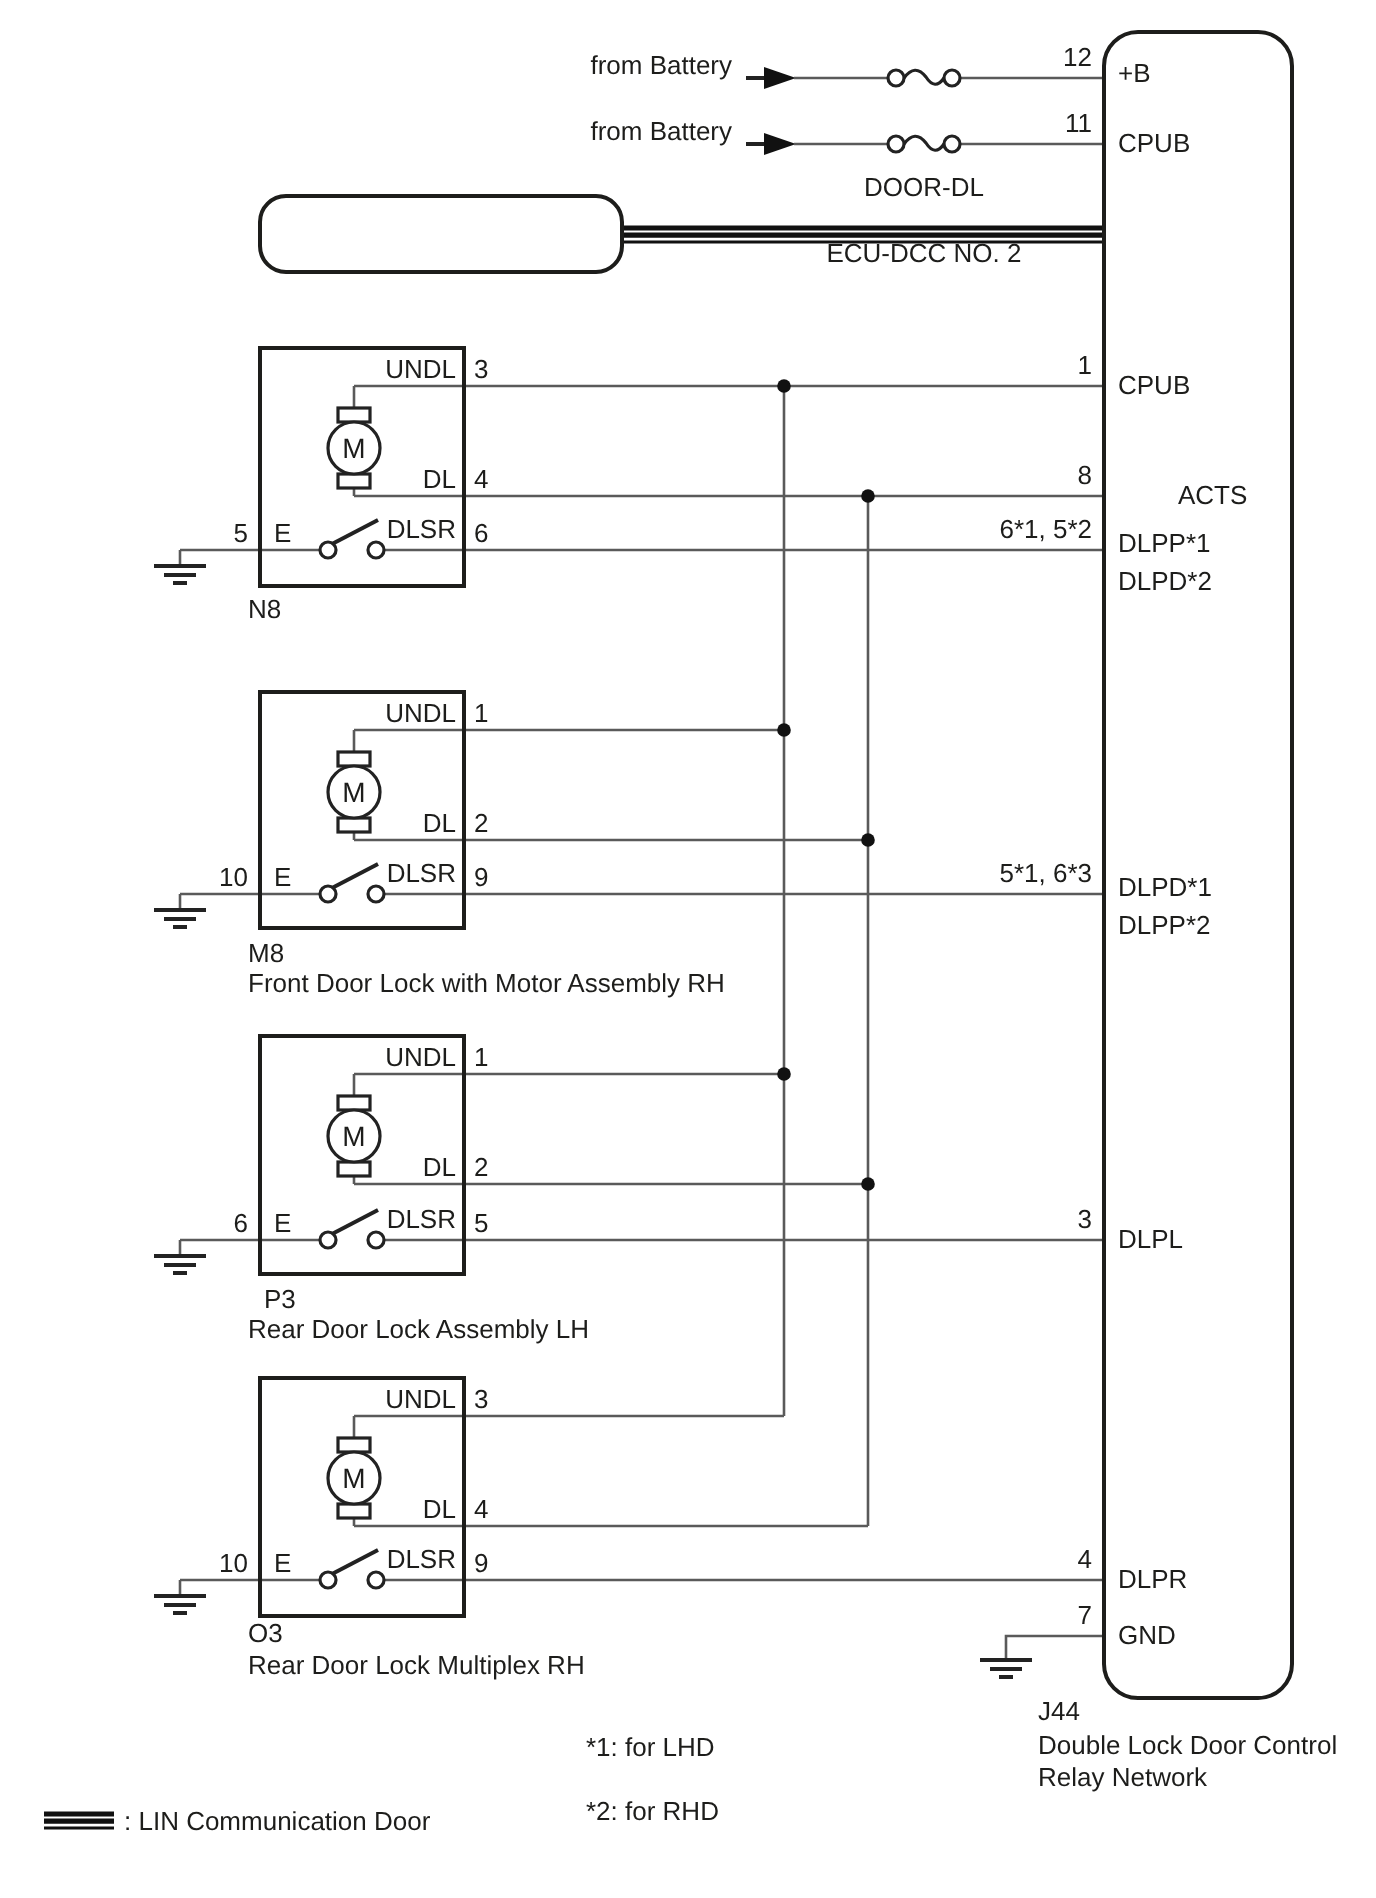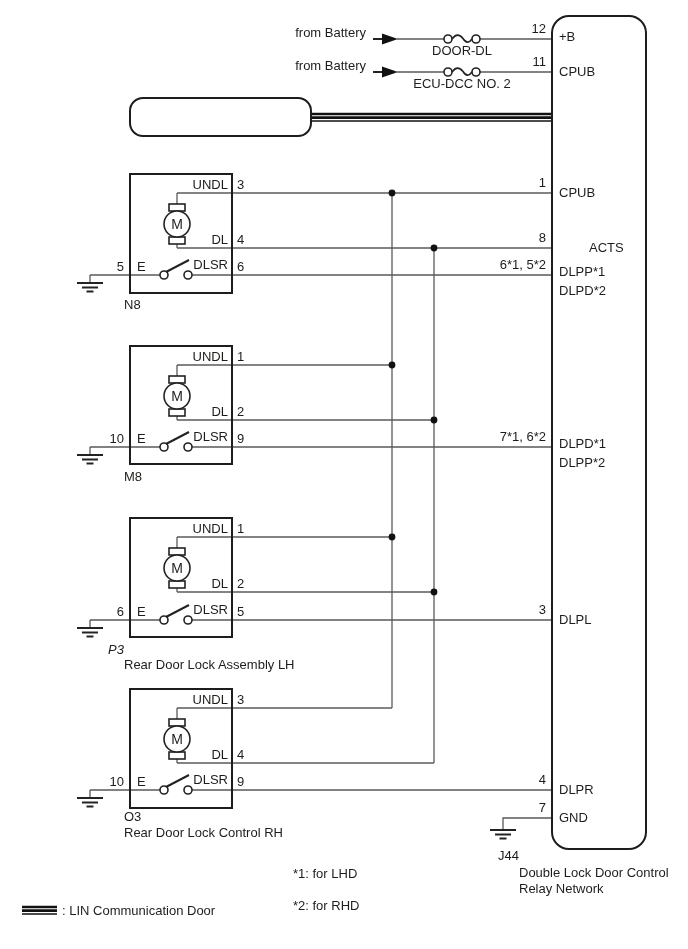--- a/index.html
+++ b/index.html
@@ -1,20 +1,20 @@
 <!DOCTYPE html>
 <html><head>
 <meta charset="utf-8">
 <style>
   html,body{margin:0;padding:0;background:#fff;}
   .canvas{position:relative;width:688px;height:949px;background:#fff;
           font-family:"Liberation Sans",sans-serif;color:#1d1d1b;overflow:hidden;}
   .canvas svg{position:absolute;left:0;top:0;}
   .lbl{position:absolute;font-size:13px;line-height:14px;white-space:nowrap;color:#1d1d1b;}
-  .ctr{text-align:center;}
+  .ctr{text-align:center;margin-top:43px;}
   .box{position:absolute;border:2px solid #1d1d1b;background:transparent;box-sizing:border-box;}
   .asm{position:absolute;left:0;width:688px;height:160px;}
   .w{stroke:#5a5a5a;stroke-width:1.3;fill:none;}
   .sym{stroke:#222;stroke-width:1.6;fill:none;}
   .sym2{stroke:#222;stroke-width:2;fill:none;}
   .lin{stroke:#111;fill:none;}
   .mtxt{font-family:"Liberation Sans",sans-serif;font-size:14px;fill:#1d1d1b;text-anchor:middle;}
 </style>
 </head>
 <body>
@@ -179,38 +179,38 @@
   <div class="lbl" style="right:322px;top:26px;">from Battery</div>
   <div class="lbl" style="right:322px;top:59px;">from Battery</div>
   <div class="lbl ctr" style="left:412px;top:44px;width:100px;">DOOR-DL</div>
   <div class="lbl ctr" style="left:408px;top:77px;width:108px;">ECU-DCC NO. 2</div>
 
   <div class="lbl" style="right:142px;top:22px;">12</div>
   <div class="lbl" style="right:142px;top:55px;">11</div>
   <div class="lbl" style="right:142px;top:176px;">1</div>
   <div class="lbl" style="right:142px;top:231px;">8</div>
   <div class="lbl" style="right:142px;top:258px;">6*1, 5*2</div>
-  <div class="lbl" style="right:142px;top:430px;">7*1, 6*2</div>
+  <div class="lbl" style="right:142px;top:430px;">5*1, 6*3</div>
   <div class="lbl" style="right:142px;top:603px;">3</div>
   <div class="lbl" style="right:142px;top:773px;">4</div>
   <div class="lbl" style="right:142px;top:801px;">7</div>
 
   <div class="lbl" style="left:559px;top:30px;">+B</div>
   <div class="lbl" style="left:559px;top:65px;">CPUB</div>
   <div class="lbl" style="left:559px;top:186px;">CPUB</div>
   <div class="lbl" style="left:589px;top:241px;">ACTS</div>
   <div class="lbl" style="left:559px;top:265px;">DLPP*1</div>
   <div class="lbl" style="left:559px;top:284px;">DLPD*2</div>
   <div class="lbl" style="left:559px;top:437px;">DLPD*1</div>
   <div class="lbl" style="left:559px;top:456px;">DLPP*2</div>
   <div class="lbl" style="left:559px;top:613px;">DLPL</div>
   <div class="lbl" style="left:559px;top:783px;">DLPR</div>
   <div class="lbl" style="left:559px;top:811px;">GND</div>
 
-  <div class="lbl" style="left:498px;top:849px;">J44</div>
+  <div class="lbl" style="left:519px;top:849px;">J44</div>
   <div class="lbl" style="left:519px;top:866px;">Double Lock Door Control</div>
   <div class="lbl" style="left:519px;top:882px;">Relay Network</div>
 
   <div class="asm" style="top:173px;">
     <div class="box" style="left:129px;top:0px;width:104px;height:121px;"></div>
     <div class="lbl" style="right:460px;top:5px;">UNDL</div>
     <div class="lbl" style="left:237px;top:5px;">3</div>
     <div class="lbl" style="right:460px;top:60px;">DL</div>
     <div class="lbl" style="left:237px;top:60px;">4</div>
     <div class="lbl" style="right:564px;top:87px;">5</div>
@@ -224,47 +224,48 @@
     <div class="box" style="left:129px;top:-1px;width:104px;height:120px;"></div>
     <div class="lbl" style="right:460px;top:4px;">UNDL</div>
     <div class="lbl" style="left:237px;top:4px;">1</div>
     <div class="lbl" style="right:460px;top:59px;">DL</div>
     <div class="lbl" style="left:237px;top:59px;">2</div>
     <div class="lbl" style="right:564px;top:86px;">10</div>
     <div class="lbl" style="left:137px;top:86px;">E</div>
     <div class="lbl" style="right:460px;top:84px;">DLSR</div>
     <div class="lbl" style="left:237px;top:86px;">9</div>
     <div class="lbl" style="left:124px;top:124px;">M8</div>
+    <div class="lbl" style="left:124px;top:139px;">Front Door Lock with Motor Assembly RH</div>
   </div>
 
   <div class="asm" style="top:517px;">
     <div class="box" style="left:129px;top:0px;width:104px;height:121px;"></div>
     <div class="lbl" style="right:460px;top:5px;">UNDL</div>
     <div class="lbl" style="left:237px;top:5px;">1</div>
     <div class="lbl" style="right:460px;top:60px;">DL</div>
     <div class="lbl" style="left:237px;top:60px;">2</div>
     <div class="lbl" style="right:564px;top:88px;">6</div>
     <div class="lbl" style="left:137px;top:88px;">E</div>
     <div class="lbl" style="right:460px;top:86px;">DLSR</div>
     <div class="lbl" style="left:237px;top:88px;">5</div>
-    <div class="lbl" style="left:108px;top:126px;font-style:italic;">P3</div>
+    <div class="lbl" style="left:132px;top:126px;">P3</div>
     <div class="lbl" style="left:124px;top:141px;">Rear Door Lock Assembly LH</div>
   </div>
 
   <div class="asm" style="top:688px;">
     <div class="box" style="left:129px;top:0px;width:104px;height:121px;"></div>
     <div class="lbl" style="right:460px;top:5px;">UNDL</div>
     <div class="lbl" style="left:237px;top:5px;">3</div>
     <div class="lbl" style="right:460px;top:60px;">DL</div>
     <div class="lbl" style="left:237px;top:60px;">4</div>
     <div class="lbl" style="right:564px;top:87px;">10</div>
     <div class="lbl" style="left:137px;top:87px;">E</div>
     <div class="lbl" style="right:460px;top:85px;">DLSR</div>
     <div class="lbl" style="left:237px;top:87px;">9</div>
     <div class="lbl" style="left:124px;top:122px;">O3</div>
-    <div class="lbl" style="left:124px;top:138px;">Rear Door Lock Control RH</div>
+    <div class="lbl" style="left:124px;top:138px;">Rear Door Lock Multiplex RH</div>
   </div>
 
   <div class="lbl" style="left:293px;top:867px;text-align:right;">*1: for LHD</div>
   <div class="lbl" style="left:293px;top:899px;">*2: for RHD</div>
   <div class="lbl" style="left:62px;top:904px;">: LIN Communication Door</div>
 
 </div>
 
 </body></html>

